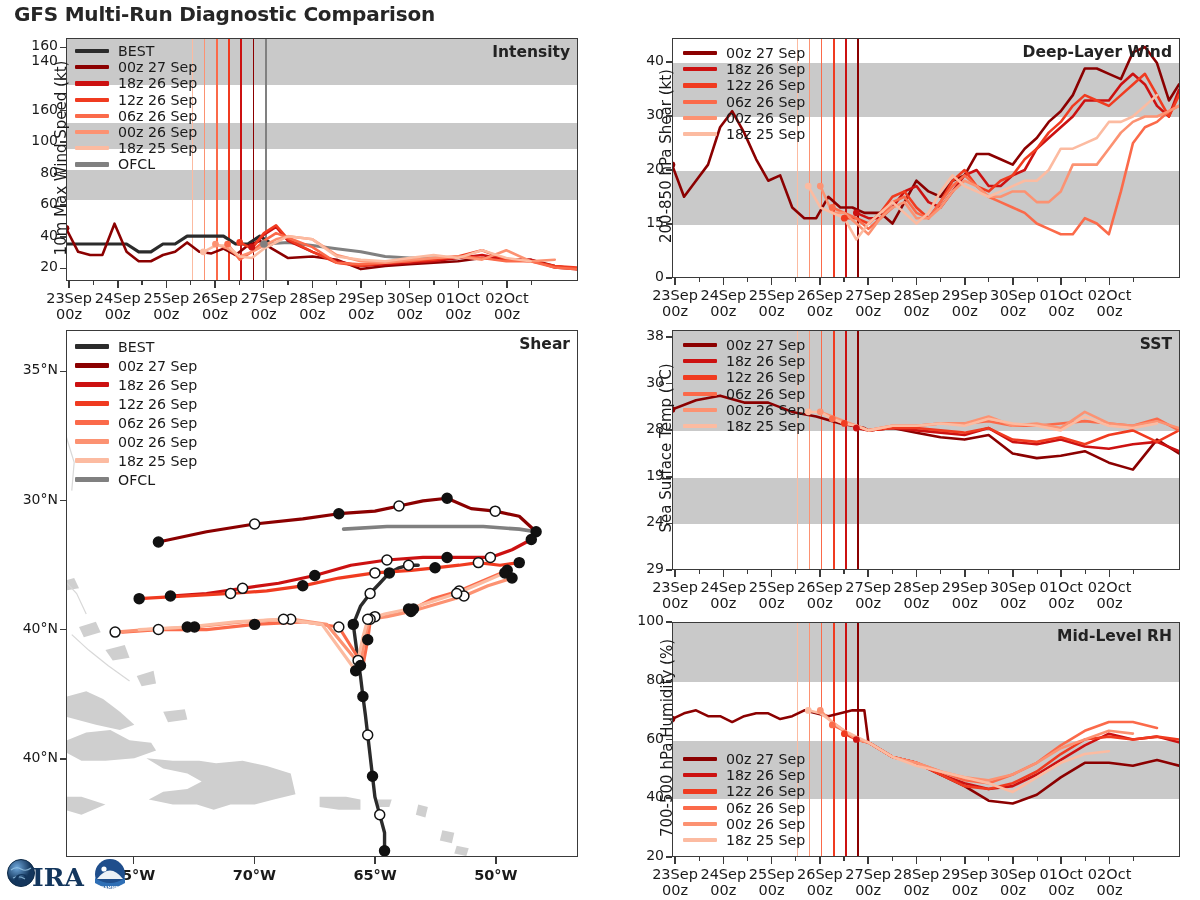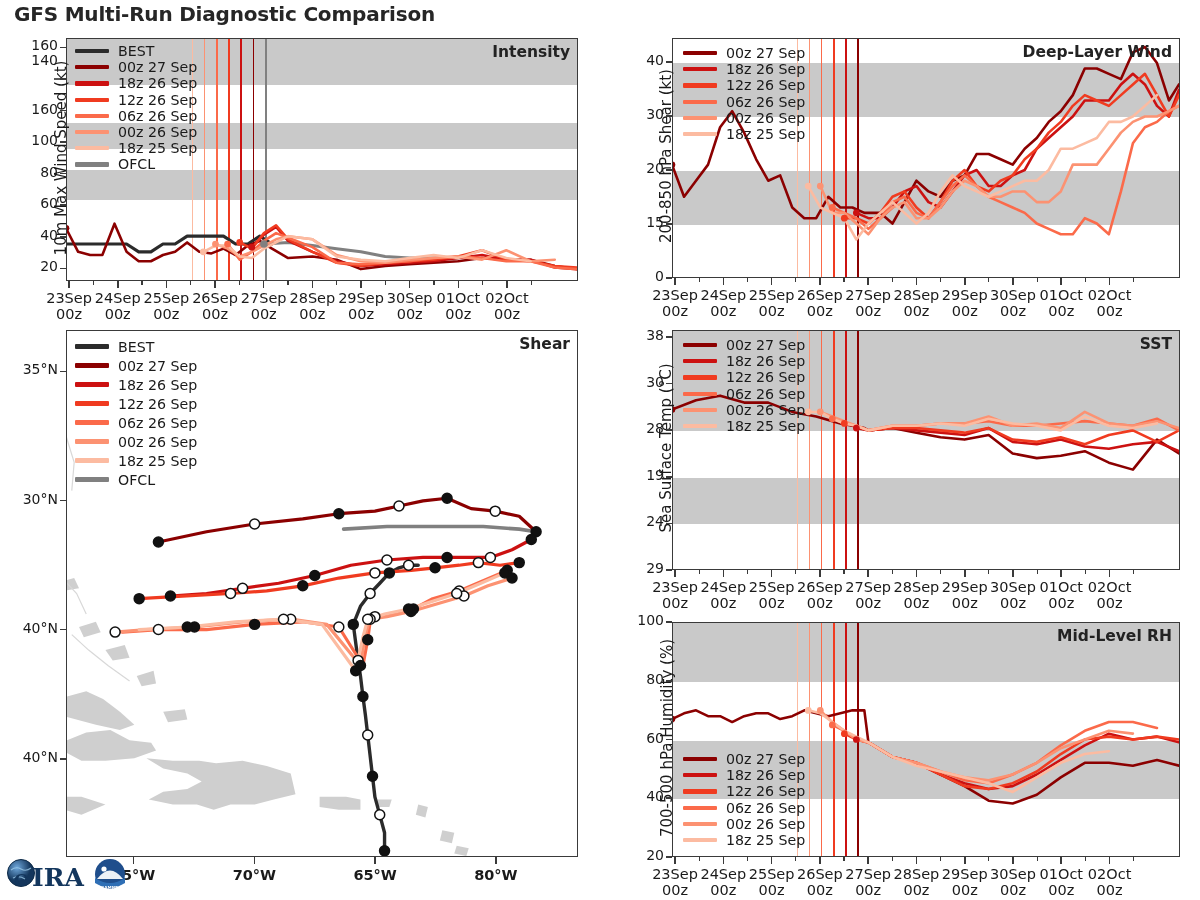--- a/index.html
+++ b/index.html
@@ -689,21 +689,21 @@
         <div class="ytick" style="right: 520px; top: 160.5px; width: 52px;">30°N</div>
         <div class="tickmark" style="left: -6px; top: 169.7px; width: 6px; height: 1.6px;"></div>
         <div class="ytick" style="right: 520px; top: 31.3333px; width: 52px;">35°N</div>
         <div class="tickmark" style="left: -6px; top: 40.5333px; width: 6px; height: 1.6px;"></div>
         <div class="xtick" style="left: 27.6226px; top: 537px; width: 80px; font-weight: bold;">75°W</div>
         <div class="tickmark" style="left: 66.8226px; top: 527px; width: 1.6px; height: 7px;"></div>
         <div class="xtick" style="left: 148.377px; top: 537px; width: 80px; font-weight: bold;">70°W</div>
         <div class="tickmark" style="left: 187.577px; top: 527px; width: 1.6px; height: 7px;"></div>
         <div class="xtick" style="left: 269.132px; top: 537px; width: 80px; font-weight: bold;">65°W</div>
         <div class="tickmark" style="left: 308.332px; top: 527px; width: 1.6px; height: 7px;"></div>
-        <div class="xtick" style="left: 389.887px; top: 537px; width: 80px; font-weight: bold;">80°W</div>
+        <div class="xtick" style="left: 389.887px; top: 537px; width: 80px; font-weight: bold;">50°W</div>
         <div class="tickmark" style="left: 429.087px; top: 527px; width: 1.6px; height: 7px;"></div>
       </div>
     </div>
 
   <svg id="cira-logo" viewBox="0 0 130 48">
     <defs>
       <radialGradient id="globegrad" cx="35%" cy="30%">
         <stop offset="0%" stop-color="#6fa8dc"></stop>
           <stop offset="100%" stop-color="#14365c"></stop>
       </radialGradient>

